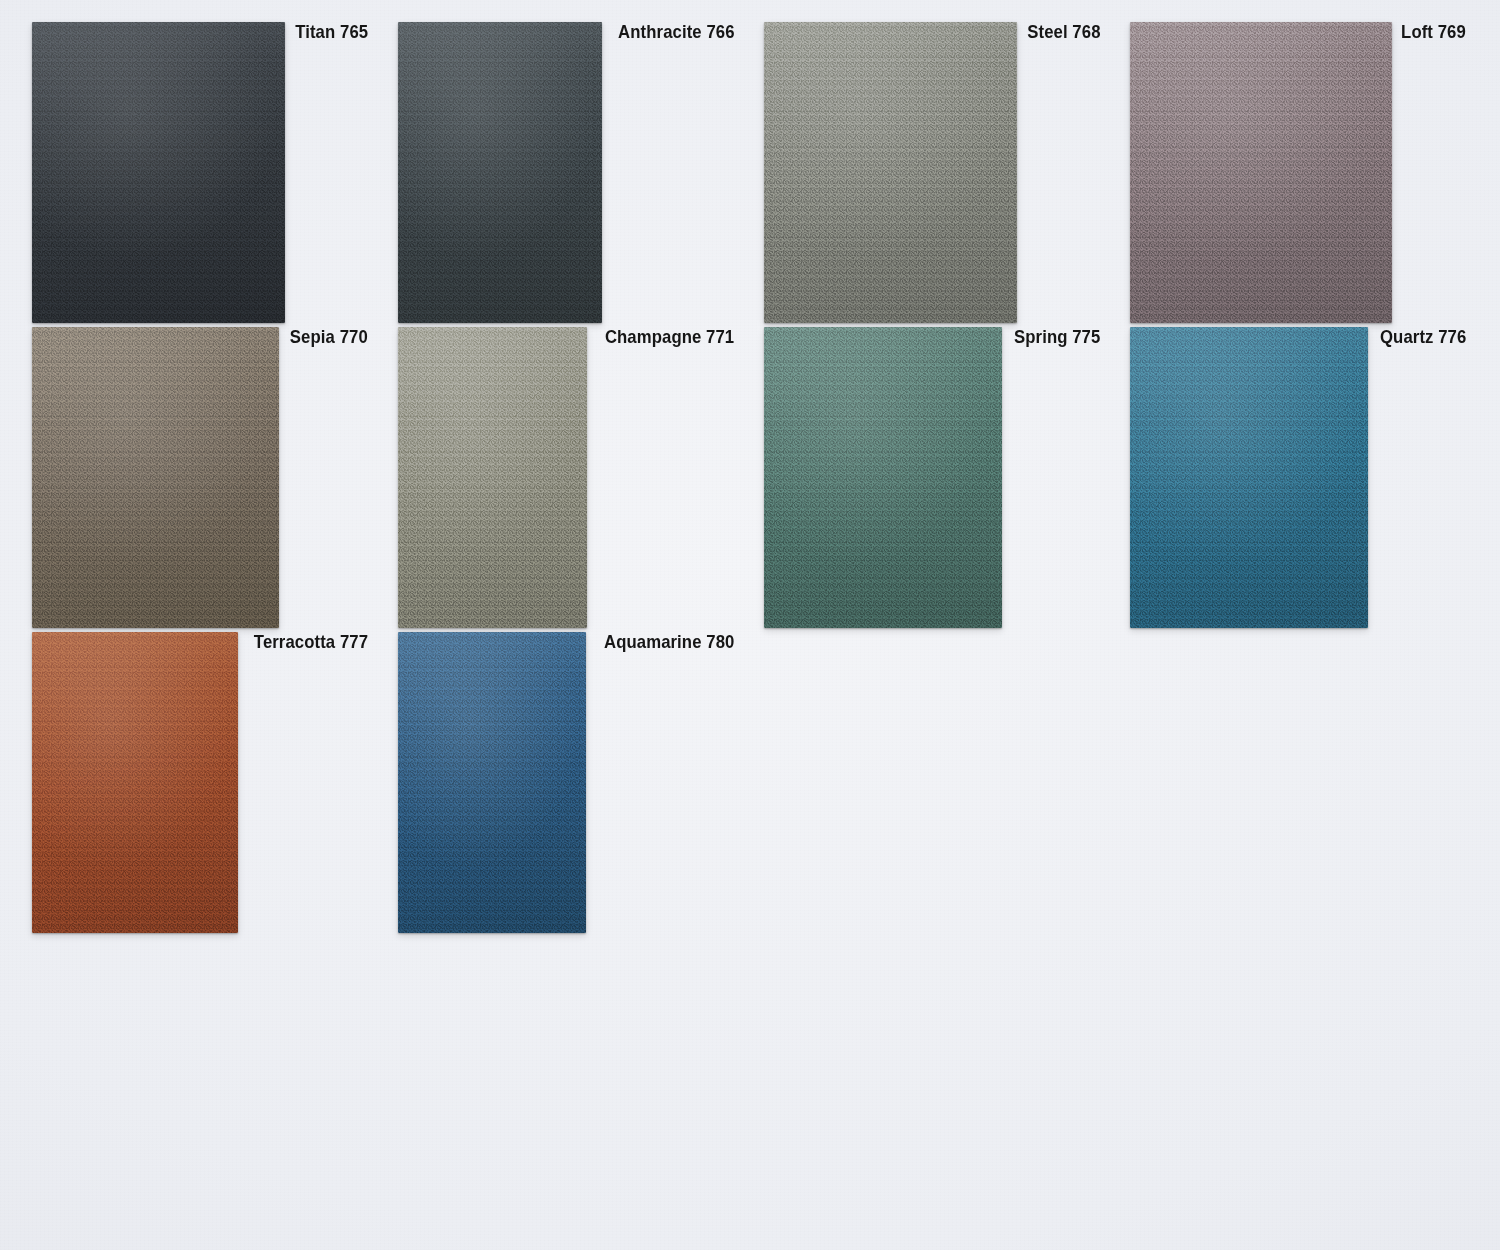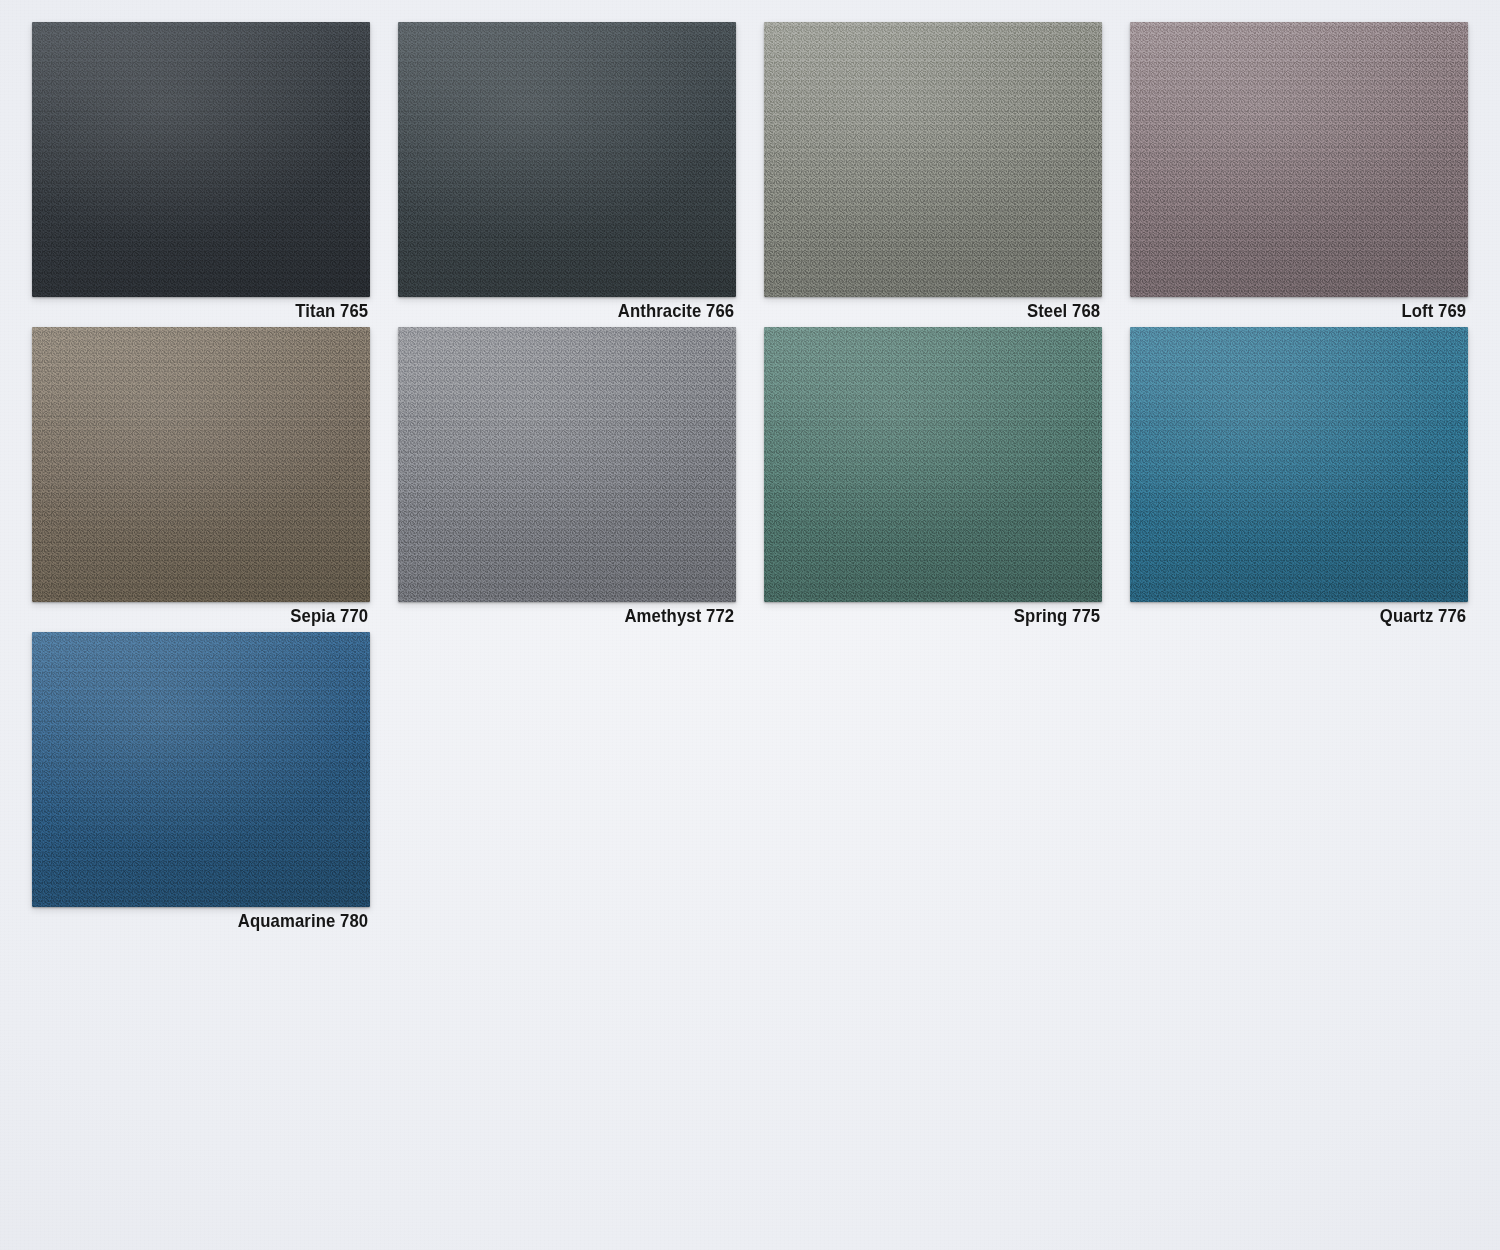--- a/index.html
+++ b/index.html
@@ -44,21 +44,21 @@
     row-gap: 0px;
     width: 1500px;
     height: 1250px;
     padding: 22px 18px 8px 18px;
     box-sizing: border-box;
   }
 
   .swatch-cell {
     position: relative;
     display: flex;
-    flex-direction: column;
+    flex-direction: row;
     align-items: stretch;
     padding: 0 14px;
     box-sizing: border-box;
     justify-content: center;
   }
 
   .swatch-chip-wrap {
     position: relative;
     flex: 1 1 auto;
     margin-bottom: 4px;
@@ -151,36 +151,42 @@
         <div class="swatch-label">Loft 769</div>
       </div>
       <div class="swatch-cell">
         <div class="swatch-chip-wrap">
           <div class="swatch-chip" style="background: linear-gradient(170deg, rgb(126, 116, 102) 0%, rgb(112, 102, 90) 48%, rgb(97, 88, 73) 100%);"></div>
         </div>
         <div class="swatch-label">Sepia 770</div>
       </div>
       <div class="swatch-cell">
         <div class="swatch-chip-wrap">
-          <div class="swatch-chip" style="background: linear-gradient(170deg, rgb(133, 135, 141) 0%, rgb(120, 122, 128) 48%, rgb(106, 108, 114) 100%);"></div>
+          <div class="swatch-chip" style="background: linear-gradient(170deg, rgb(151, 151, 138) 0%, rgb(138, 138, 124) 48%, rgb(121, 121, 108) 100%);"></div>
         </div>
-        <div class="swatch-label">Amethyst 772</div>
+        <div class="swatch-label">Champagne 771</div>
       </div>
       <div class="swatch-cell">
         <div class="swatch-chip-wrap">
           <div class="swatch-chip" style="background: linear-gradient(170deg, rgb(87, 122, 114) 0%, rgb(77, 112, 104) 48%, rgb(65, 97, 90) 100%);"></div>
         </div>
         <div class="swatch-label">Spring 775</div>
       </div>
       <div class="swatch-cell">
         <div class="swatch-chip-wrap">
           <div class="swatch-chip" style="background: linear-gradient(170deg, rgb(54, 116, 144) 0%, rgb(45, 106, 133) 48%, rgb(37, 90, 115) 100%);"></div>
         </div>
         <div class="swatch-label">Quartz 776</div>
       </div>
       <div class="swatch-cell">
         <div class="swatch-chip-wrap">
+          <div class="swatch-chip" style="background: linear-gradient(170deg, rgb(164, 85, 49) 0%, rgb(150, 73, 43) 48%, rgb(131, 61, 35) 100%);"></div>
+        </div>
+        <div class="swatch-label">Terracotta 777</div>
+      </div>
+      <div class="swatch-cell">
+        <div class="swatch-chip-wrap">
           <div class="swatch-chip" style="background: linear-gradient(170deg, rgb(50, 95, 134) 0%, rgb(42, 84, 120) 48%, rgb(33, 72, 102) 100%);"></div>
         </div>
         <div class="swatch-label">Aquamarine 780</div>
       </div>
     </div>
 </div>
 
 </body></html>

